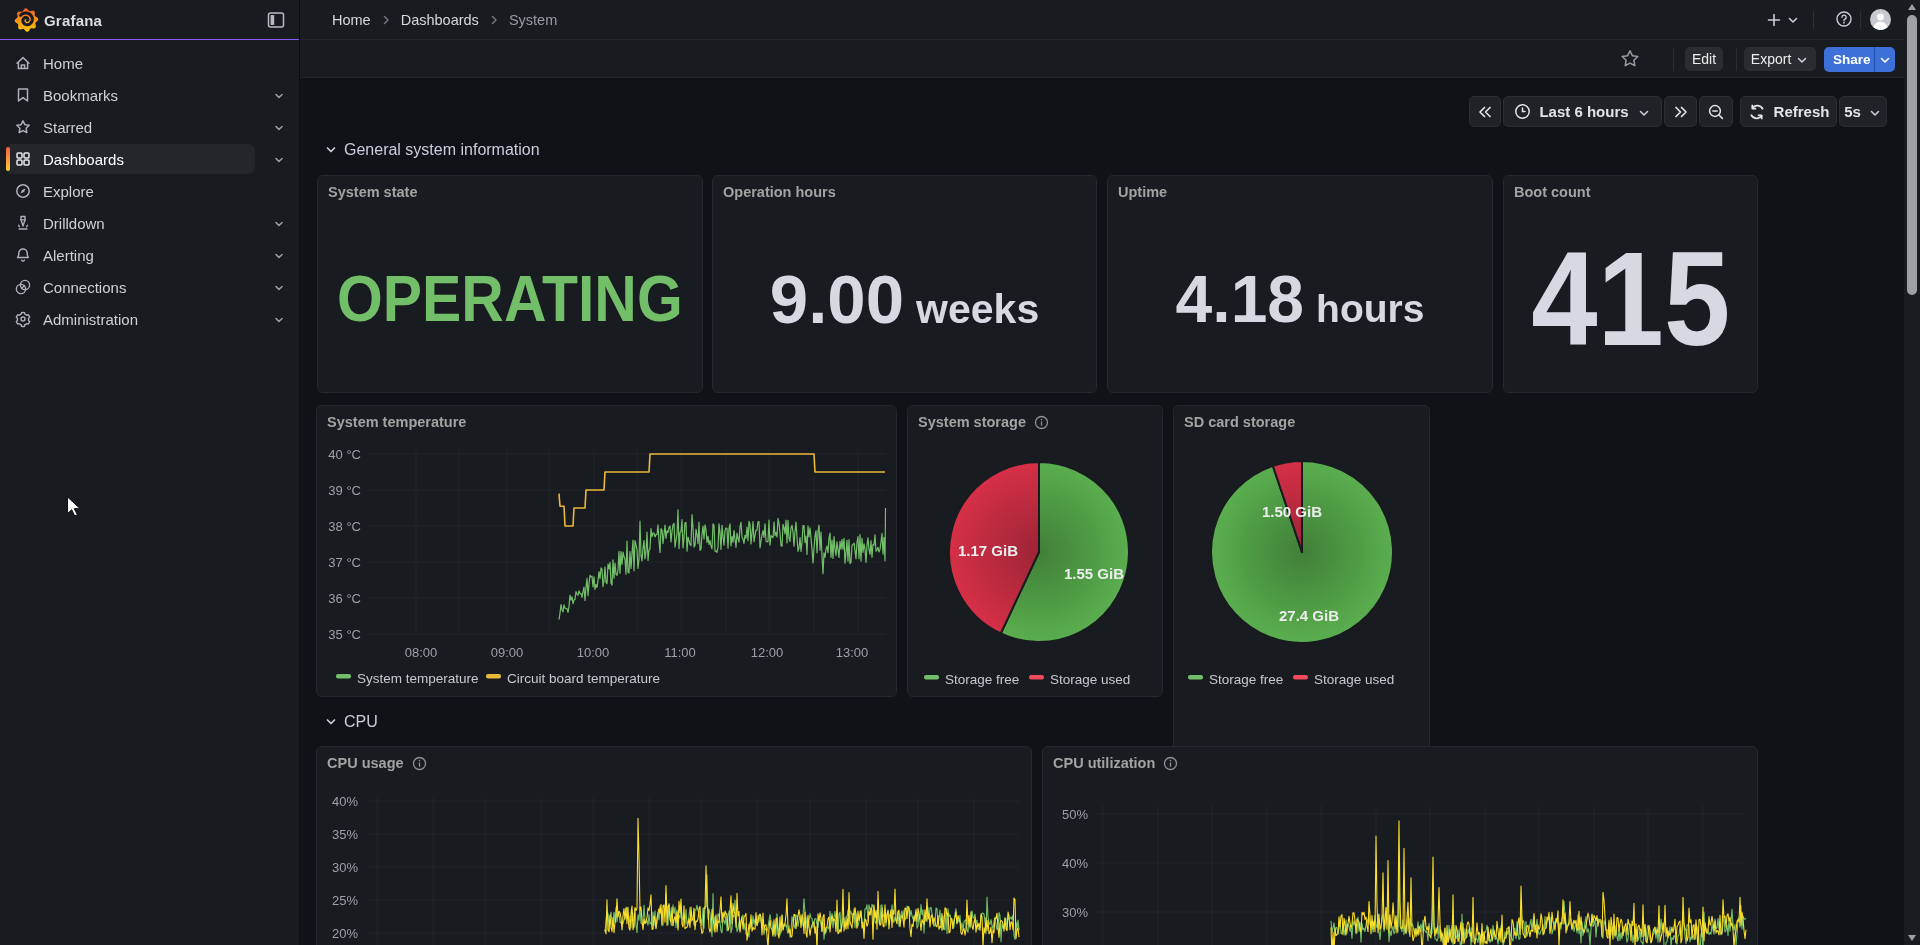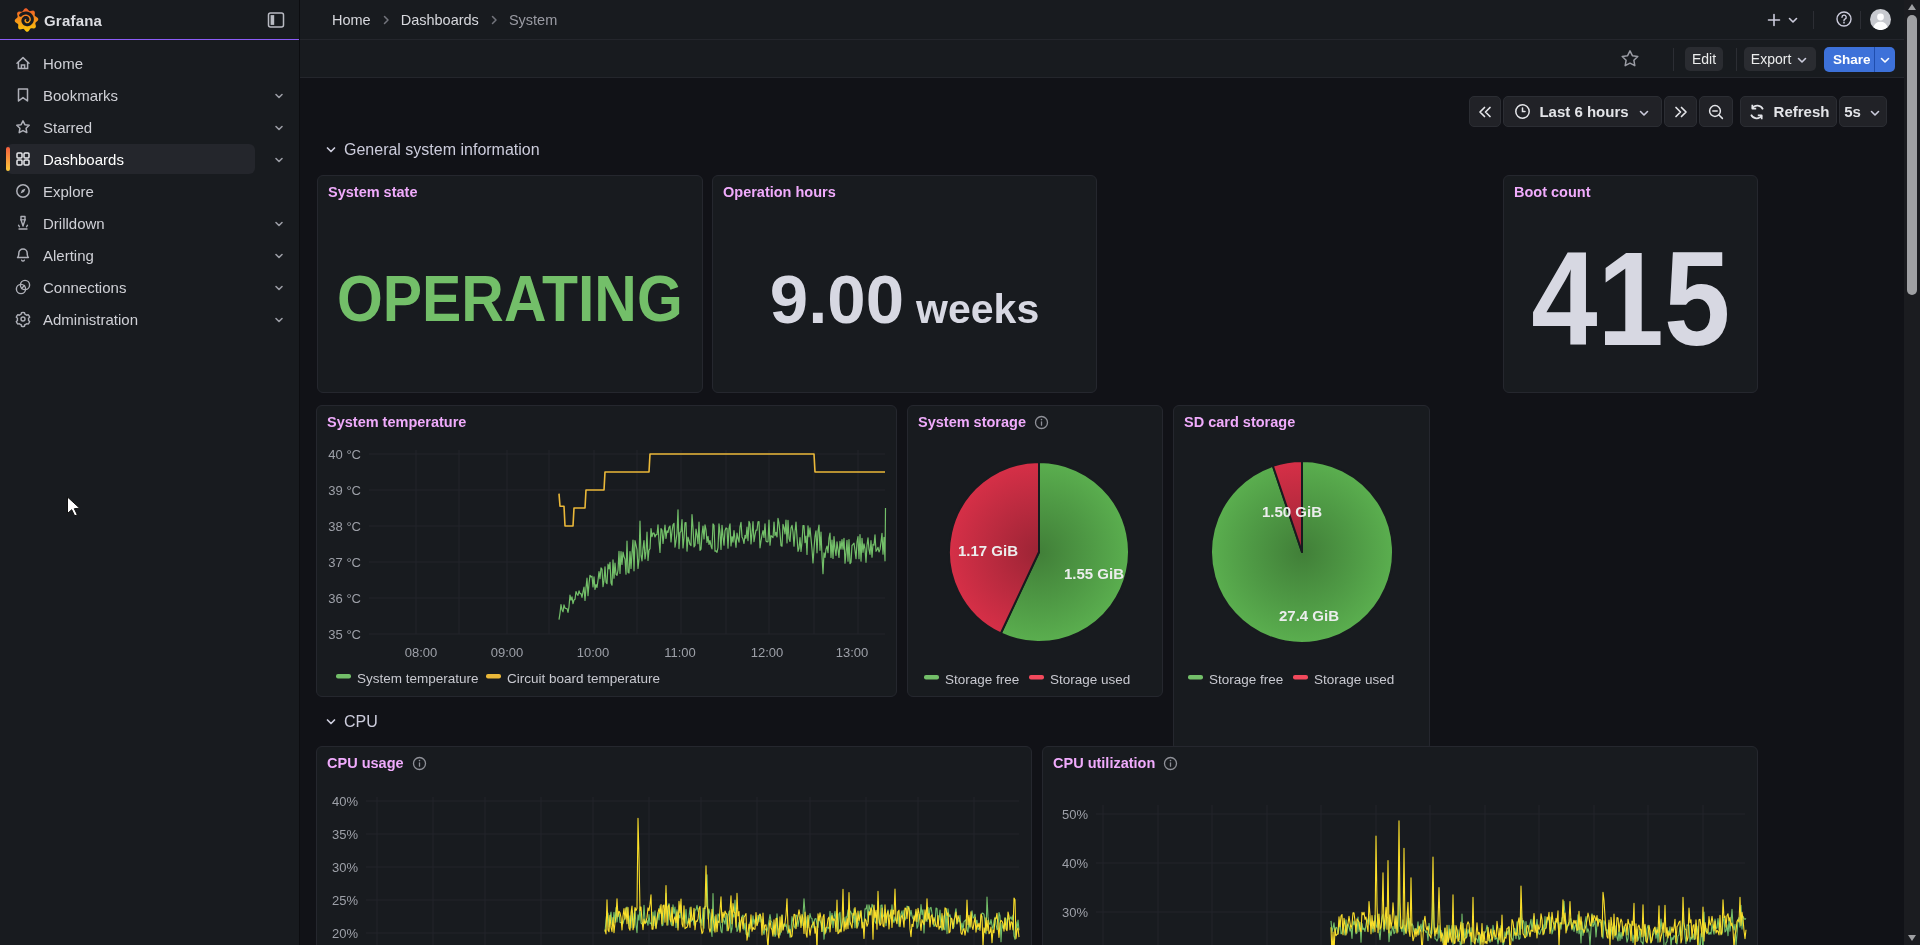--- a/index.html
+++ b/index.html
@@ -43,21 +43,21 @@
 .tdiv { position:absolute; top:8px; width:1px; height:23px; background:#2c2e34; }
 
 
 #content { position:absolute; left:300px; top:78px; width:1620px; height:867px; background:#111217; }
 .tgroup { position:absolute; height:31px; display:flex; align-items:center; gap:2px;justify-content:space-between; }
 .tgseg { height:100%; display:flex; align-items:center; justify-content:center; background:#212227; border:1px solid #2b2d33; border-radius:5px; box-sizing:border-box; }
 .tgtext { font-size:15px; font-weight:bold; color:#e3e4e8; }
 .sect { position:absolute; display:flex; align-items:center; gap:6px; }
 .sect .stext { font-size:16px; font-weight:normal; color:#ccccdc; }
 .panel { position:absolute; background:#181b1f; border:1px solid #25272e; border-radius:6px; }
-.ptitle { position:absolute; left:10px; top:8px; font-size:14.5px; font-weight:bold; color:#f0abfc; display:flex; align-items:center; gap:8px; }
+.ptitle { position:absolute; left:10px; top:8px; font-size:14.5px; font-weight:bold; color:#a3a3a3; display:flex; align-items:center; gap:8px; }
 .statbody { position:absolute; left:0; right:0; top:30px; bottom:0; display:flex; align-items:center; justify-content:center; }
 .srow { display:flex; align-items:baseline; }
 .statval { font-weight:bold; color:#d7d8e2; line-height:1; }
 .statunit { font-weight:bold; color:#d7d8e2; line-height:1; }
 
 #scrollbar { position:absolute; right:0; top:0; width:16px; height:945px; background:#1b1c20; }
 #sthumb { position:absolute; left:3px; top:15px; width:10px; height:280px; border-radius:5px; background:#9fa0a3; }
 .sarr { position:absolute; left:4px; width:0; height:0; }
 </style></head><body>
 
@@ -343,20 +343,29 @@
     <div class="statbody">
         <span class="statval" style="font-size:64px;color:#73bf69;transform:scaleX(.92);">OPERATING</span>
       </div>
   </div>
   <div class="panel" style="left:412px;top:97px;width:385px;height:218px;">
     <div class="ptitle">Operation hours</div>
     <div class="statbody">
         <span class="srow">
           <span class="statval" style="font-size:69px;">9.00</span>
           <span class="statunit" style="font-size:41px;margin-left:12px;">weeks</span>
+        </span>
+      </div>
+  </div>
+  <div class="panel" style="left:807px;top:97px;width:386px;height:218px;">
+    <div class="ptitle">Uptime</div>
+    <div class="statbody">
+        <span class="srow">
+          <span class="statval" style="font-size:66px;">4.18</span>
+          <span class="statunit" style="font-size:39px;margin-left:12px;">hours</span>
         </span>
       </div>
   </div>
   <div class="panel" style="left:1203px;top:97px;width:255px;height:218px;">
     <div class="ptitle">Boot count</div>
     <div class="statbody">
         <span class="statval" style="font-size:134px;transform:scaleX(.89);">415</span>
       </div>
   </div>
 

